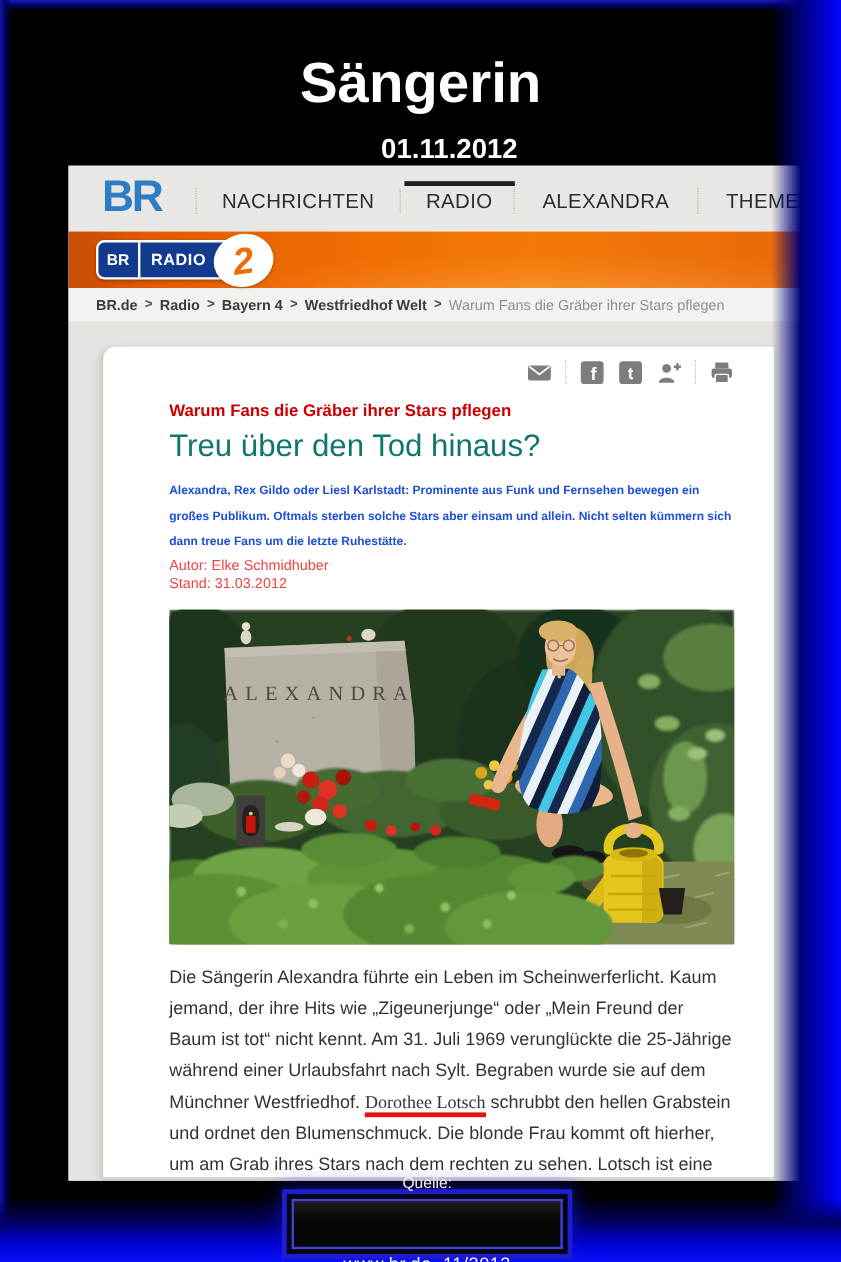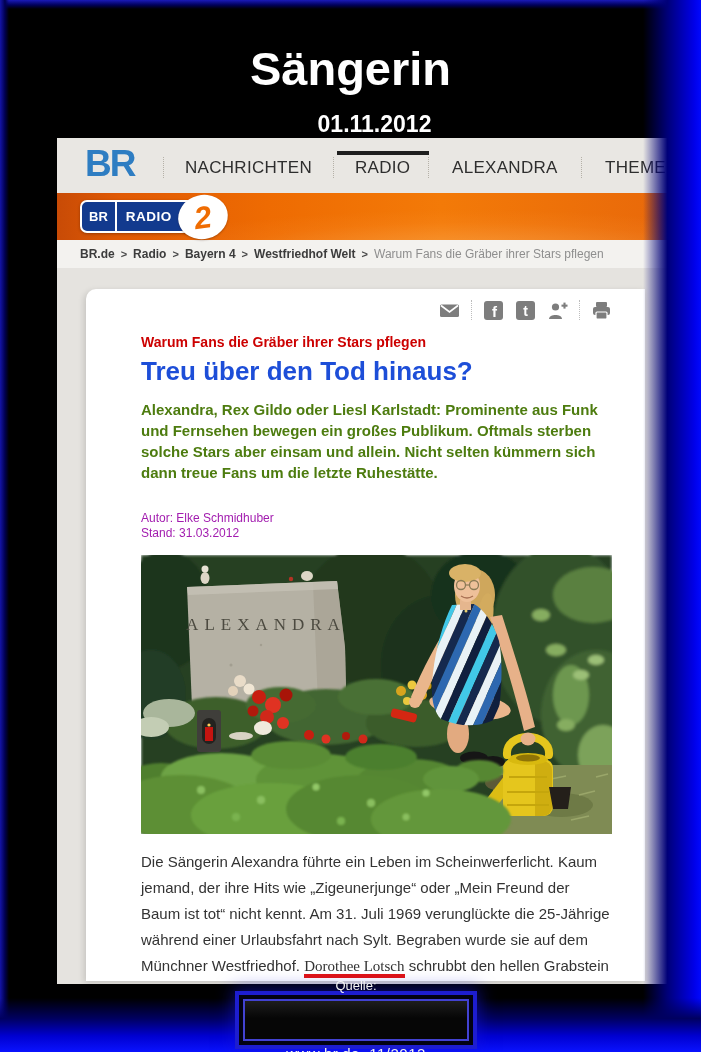--- a/index.html
+++ b/index.html
@@ -65,24 +65,24 @@
   .card { position:absolute; left:29px; top:21px; width:559px; height:692px; background:#fff;
           border-top-left-radius:10px; box-shadow:-2px 2px 6px rgba(0,0,0,.14);
           padding-left:55px; }
 
   .share-row { width:471px; height:22px; margin-top:10px; display:flex; justify-content:flex-end;
                align-items:center; gap:11px; }
   .share-icon { width:21px; height:21px; cursor:pointer; }
   .share-sep { width:0; height:20px; border-left:1px dotted #bdbdbd; }
 
   .kicker { margin-top:13px; font-size:14px; font-weight:bold; color:#cc0000; }
-  .headline { margin-top:6px; font-size:26px; font-weight:bold; color:#1d4ed8; }
-  .intro { width:471px; margin-top:12px; font-size:15px; font-weight:bold; color:#4d7c0f;
+  .headline { margin-top:6px; font-size:26px; font-weight:normal; color:#0f766e; }
+  .intro { width:471px; margin-top:12px; font-size:10px; font-weight:bold; color:#1d4ed8;
            line-height:21px; }
-  .byline { margin-top:28px; font-size:12px; color:#a21caf; line-height:15px; }
+  .byline { margin-top:2px; font-size:12px; color:#ef4444; line-height:15px; }
 
   .photo { display:block; width:471px; height:279px; margin-top:14px; }
 
   .bodytext { width:471px; margin-top:15px; font-size:15px; color:#333; line-height:26px; }
   .red-underline { background-image:linear-gradient(#e21313,#e21313);
                    background-size:100% 4px; background-position:0 bottom;
                    background-repeat:no-repeat; padding-bottom:4px;font-family:Liberation Serif, serif; }
 
   
   .caption { position:absolute; left:243px; top:999px; width:226px; height:42px; z-index:6;

